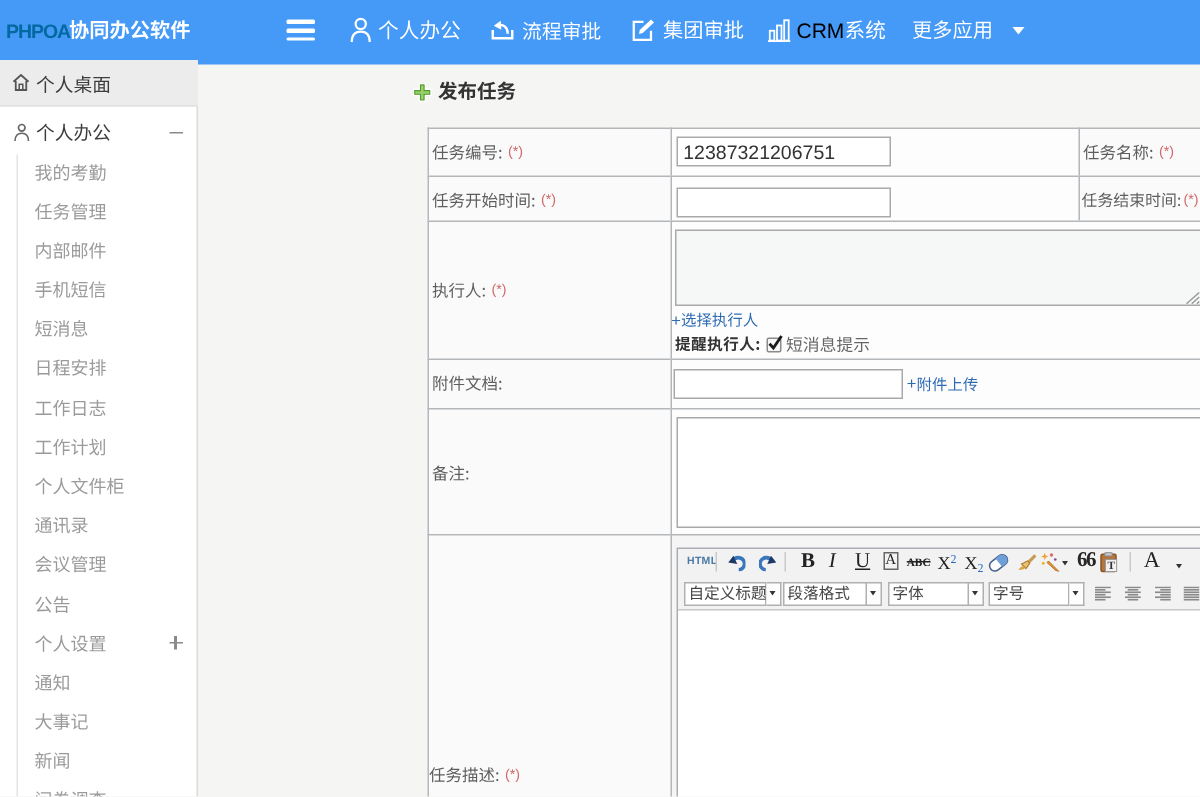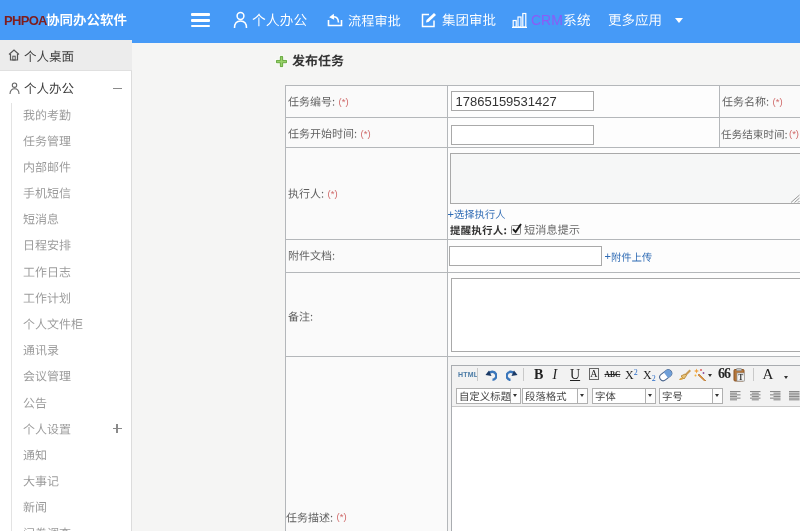--- a/index.html
+++ b/index.html
@@ -1,15 +1,15 @@
 <!DOCTYPE html>
 <html><head><meta charset="utf-8"><style>*{margin:0;padding:0;box-sizing:border-box}html,body{width:800px;height:531px;overflow:hidden;font-family:"Liberation Sans",sans-serif;background:#f5f5f4}.abs{position:absolute}</style></head><body>
 <div class="abs" style="left:0;top:0;width:800px;height:531px;overflow:hidden">
     <div class="abs" style="left:0;top:0;width:800px;height:40px;background:#469af7"></div>
-    <div class="abs" style="left:4px;top:13px;color:#7f1d1d;font-size:13px;font-weight:bold;letter-spacing:-0.7px">PHPOA</div>
+    <div class="abs" style="left:4px;top:13px;color:#0369a1;font-size:13px;font-weight:bold;letter-spacing:-0.7px">PHPOA</div>
     <div style="position:absolute;left:45.5px;top:13.3px;width:81.0px;height:16.9px"><svg width="81.0" height="16.9" style="" overflow="visible">
         <g fill="#fff" transform="matrix(0.013500,0,0,-0.013500,0,11.88)">
           <use href="#gaa722e" x="0"></use>
           <use href="#g0fba92" x="1000"></use>
           <use href="#g98987b" x="2000"></use>
           <use href="#g8acdea" x="3000"></use>
           <use href="#g90d15b" x="4000"></use>
           <use href="#gf42367" x="5000"></use>
         </g>
       </svg></div>
@@ -52,21 +52,21 @@
           <use href="#ga514f7" x="2000"></use>
           <use href="#gf6a56c" x="3000"></use>
         </g>
       </svg></div>
     <svg class="abs" style="left:512px;top:12px" width="15" height="16" viewBox="0 0 15 16">
 <rect x="1.2" y="8.5" width="3" height="6.5" fill="none" stroke="#fff" stroke-width="1.2"></rect>
       <rect x="6" y="5" width="3" height="10" fill="none" stroke="#fff" stroke-width="1.2"></rect>
       <rect x="10.8" y="1.5" width="3" height="13.5" fill="none" stroke="#fff" stroke-width="1.2"></rect>
       <path d="M0 15.4 h15" stroke="#fff" stroke-width="1.2"></path>
     </svg>
-    <div class="abs" style="left:531px;top:12px;color:#8b5cf6;font-size:14px">CRM</div>
+    <div class="abs" style="left:531px;top:12px;color:#000000;font-size:14px">CRM</div>
     <div style="position:absolute;left:562.5px;top:13.2px;width:27.6px;height:17.2px"><svg width="27.6" height="17.2" style="" overflow="visible">
         <g fill="#fff" transform="matrix(0.013800,0,0,-0.013800,0,12.14)">
           <use href="#gfb8b6a" x="0"></use>
           <use href="#g303b16" x="1000"></use>
         </g>
       </svg></div>
     <div style="position:absolute;left:608.0px;top:13.3px;width:54.0px;height:16.9px"><svg width="54.0" height="16.9" style="" overflow="visible">
         <g fill="#fff" transform="matrix(0.013500,0,0,-0.013500,0,11.88)">
           <use href="#g5c611d" x="0"></use>
           <use href="#gca563d" x="1000"></use>
@@ -265,21 +265,21 @@
         <g fill="#5e5e5e" transform="matrix(0.011000,0,0,-0.011000,0,9.68)">
           <use href="#g780855" x="0"></use>
           <use href="#gd62108" x="1000"></use>
           <use href="#gd427b8" x="2000"></use>
           <use href="#g2113ad" x="3000"></use>
           <use href="#gf24565" x="4000"></use>
         </g>
       </svg></div>
     <div class="abs" style="left:338.6px;top:95.8px;font-size:9.5px;color:#d06a6a">(*)</div>
     <div class="abs" style="left:450.5px;top:91px;width:143px;height:20px;background:#fff;border:1px solid #a9a9a9"></div>
-    <div class="abs" style="left:455.5px;top:94px;font-size:13px;color:#333">17865159531427</div>
+    <div class="abs" style="left:455.5px;top:94px;font-size:13px;color:#333">12387321206751</div>
     <div style="position:absolute;left:721.5px;top:95.6px;width:47.1px;height:13.8px"><svg width="47.1" height="13.8" style="" overflow="visible">
         <g fill="#5e5e5e" transform="matrix(0.011000,0,0,-0.011000,0,9.68)">
           <use href="#g780855" x="0"></use>
           <use href="#gd62108" x="1000"></use>
           <use href="#g0b8329" x="2000"></use>
           <use href="#g75b1f3" x="3000"></use>
           <use href="#gf24565" x="4000"></use>
         </g>
       </svg></div>
     <div class="abs" style="left:772.6px;top:95.5px;font-size:9.5px;color:#d06a6a">(*)</div>

